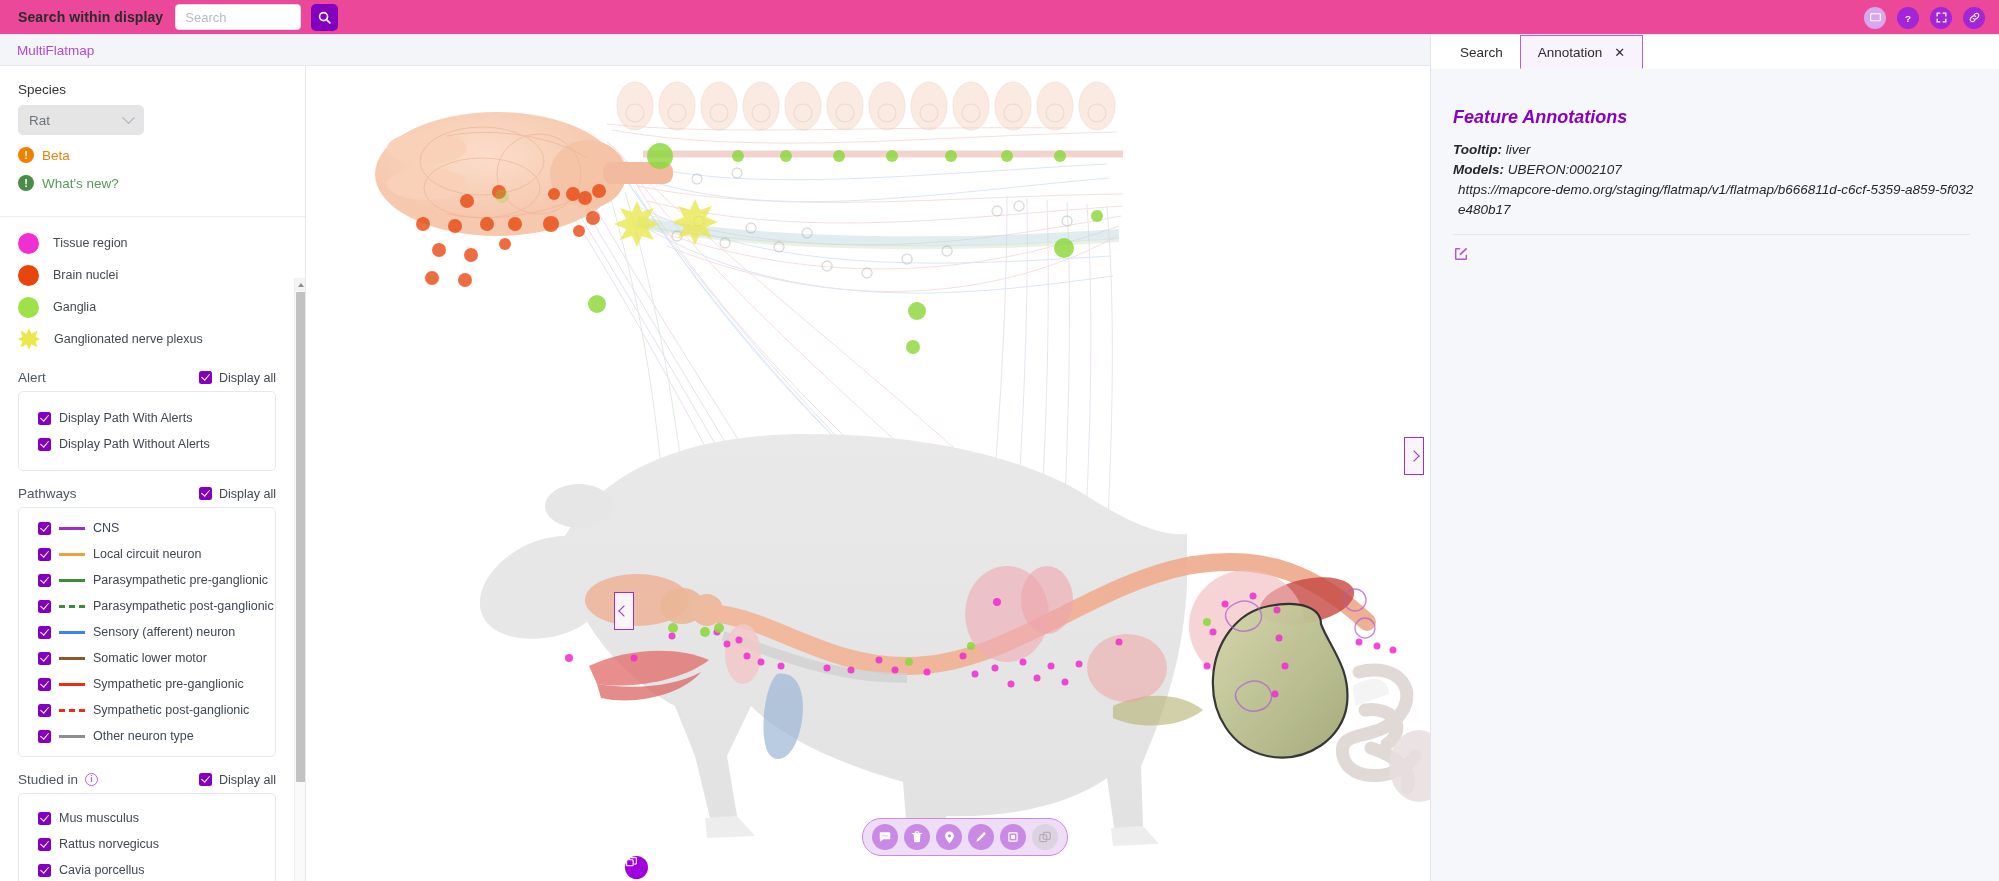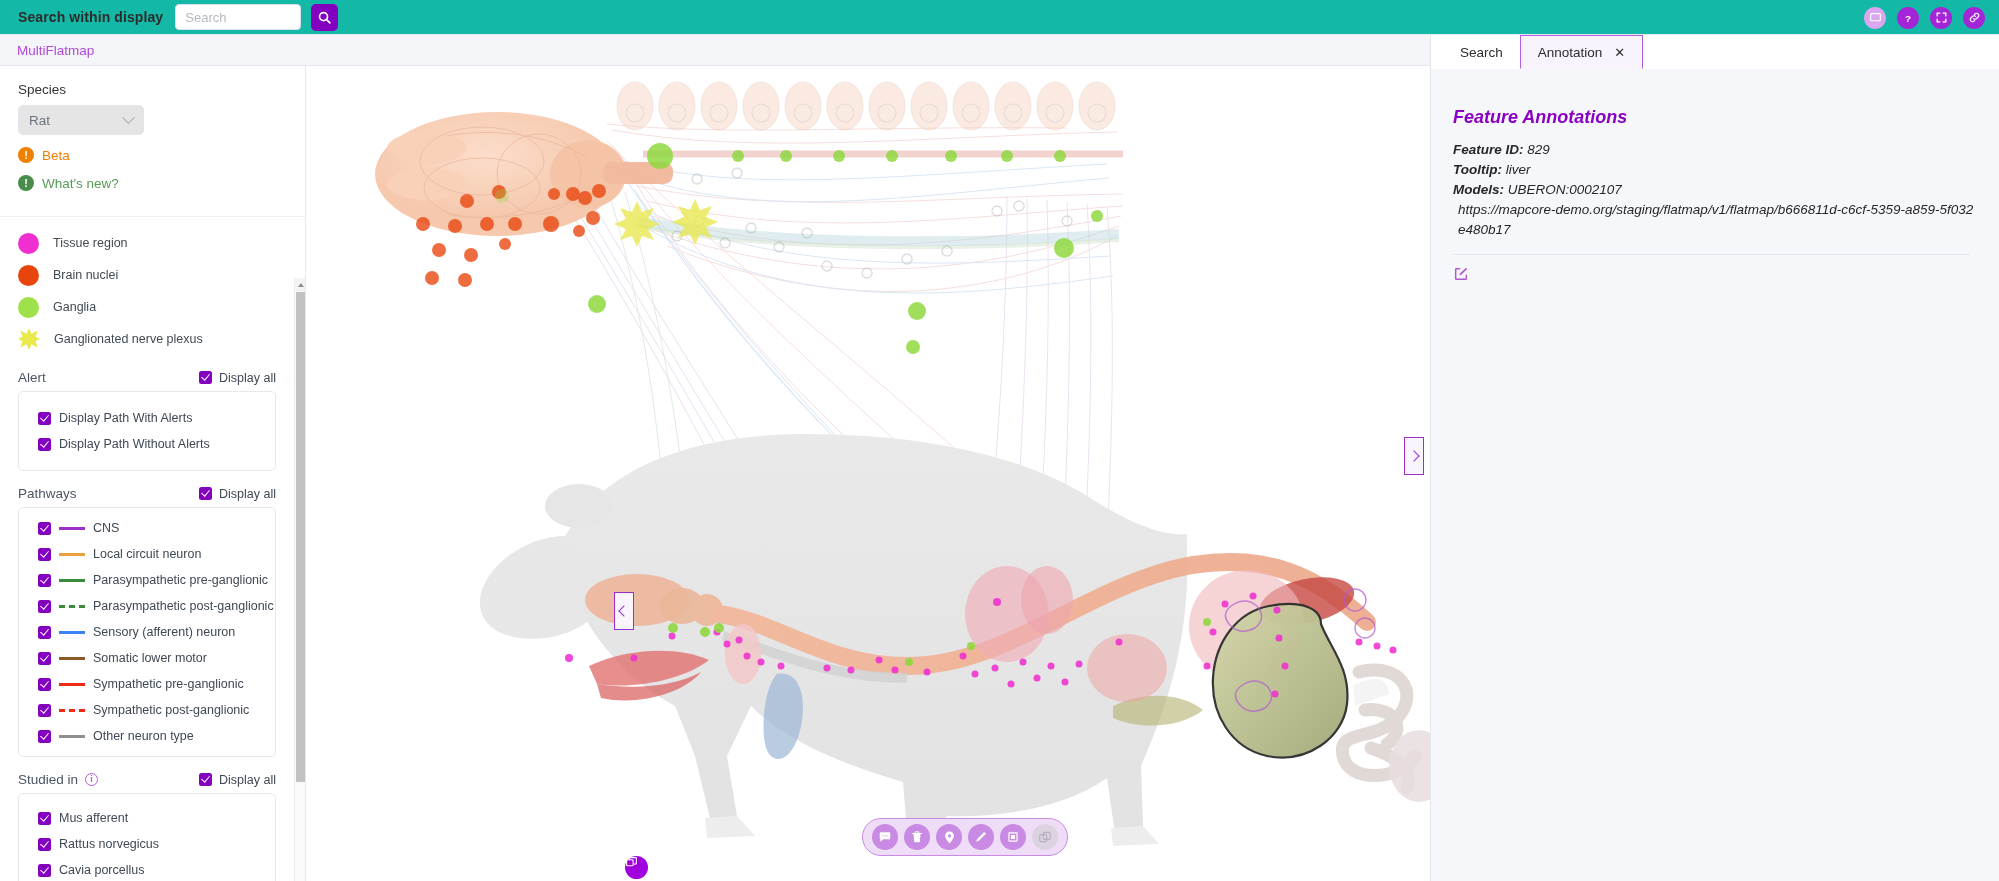--- a/index.html
+++ b/index.html
@@ -7,21 +7,21 @@
     width: 1999px; height: 881px;
     font-family: "Liberation Sans", sans-serif;
     background: #ffffff;
     overflow: hidden;
   }
   #app { position: relative; width: 1999px; height: 881px; }
 
   
   .topbar {
     position: absolute; left: 0; top: 0; width: 1999px; height: 35px;
-    background: #14b8a6; border-bottom: 1px solid #e6e8ef;
+    background: #ec4899; border-bottom: 1px solid #e6e8ef;
     display: flex; align-items: center;
   }
   .topbar-label {
     margin-left: 18px; font-size: 14px; font-weight: bold; color: #2b2b2b;
     letter-spacing: .1px;
   }
   .search-wrap { margin-left: 12px; display: flex; align-items: center; }
   .search-input {
     width: 126px; height: 26px; border: 1px solid #dcdfe6; border-radius: 4px;
     background: #fff; padding: 0 9px; font-size: 13px; color: #3b3b3b;
@@ -374,21 +374,21 @@
           <span class="group-title">Studied in</span>
           <span class="info-ico">i</span>
           <span class="display-all">
             <i class="cb"></i>
             <span class="cb-label">Display all</span>
           </span>
         </div>
         <div class="group-box" style="padding-top:16px">
           <div class="check-row">
             <i class="cb"></i>
-            <span class="check-label">Mus afferent</span>
+            <span class="check-label">Mus musculus</span>
           </div>
           <div class="check-row">
             <i class="cb"></i>
             <span class="check-label">Rattus norvegicus</span>
           </div>
           <div class="check-row">
             <i class="cb"></i>
             <span class="check-label">Cavia porcellus</span>
           </div>
 
@@ -763,24 +763,20 @@
       <div class="tab active">
         <span>Annotation</span>
         <span class="tab-close">✕</span>
       </div>
     </div>
 
     <div class="panel-body">
       <div class="panel-h1">Feature Annotations</div>
 
       <div class="kv">
-        <b>Feature ID:</b>
-        <span>829</span>
-      </div>
-      <div class="kv">
         <b>Tooltip:</b>
         <span>liver</span>
       </div>
       <div class="kv">
         <b>Models:</b>
         <span>UBERON:0002107</span>
       </div>
       <div class="res-url">https://mapcore-demo.org/staging/flatmap/v1/flatmap/b666811d-c6cf-5359-a859-5f032e480b17</div>
 
       <div class="divider"></div>

